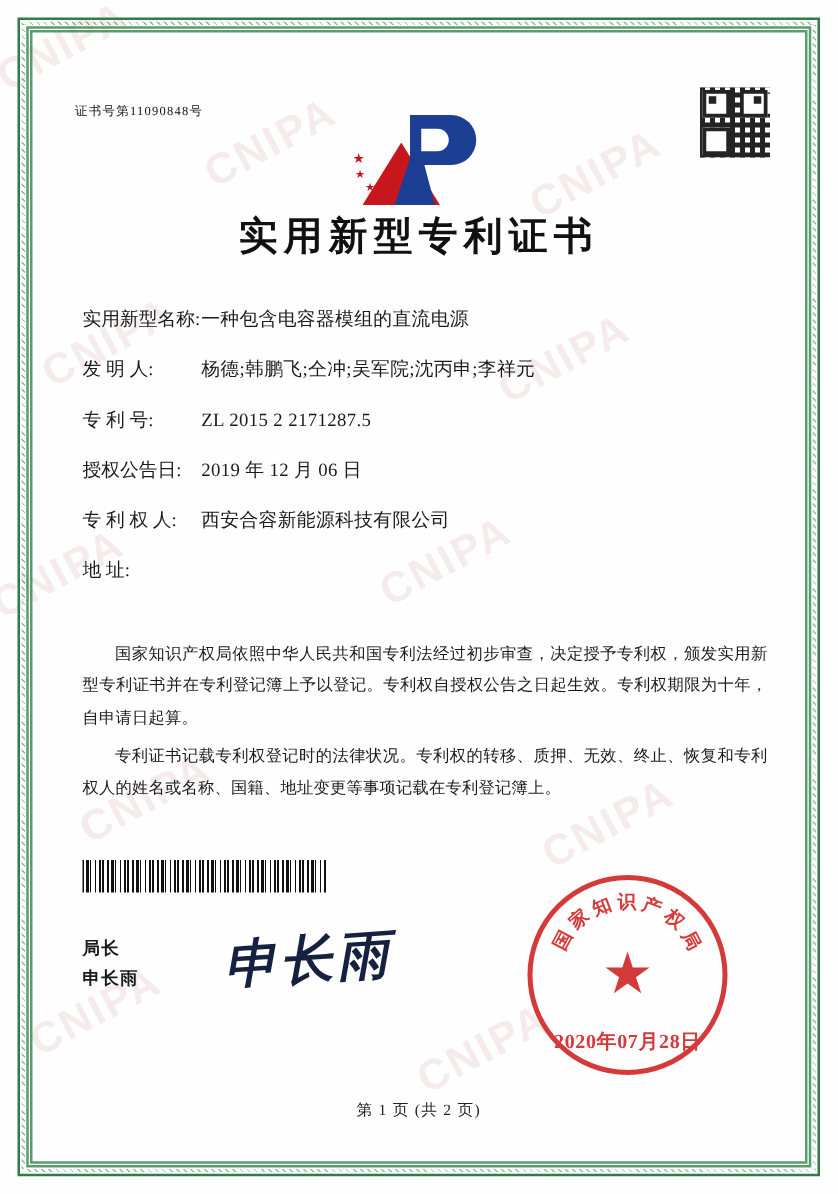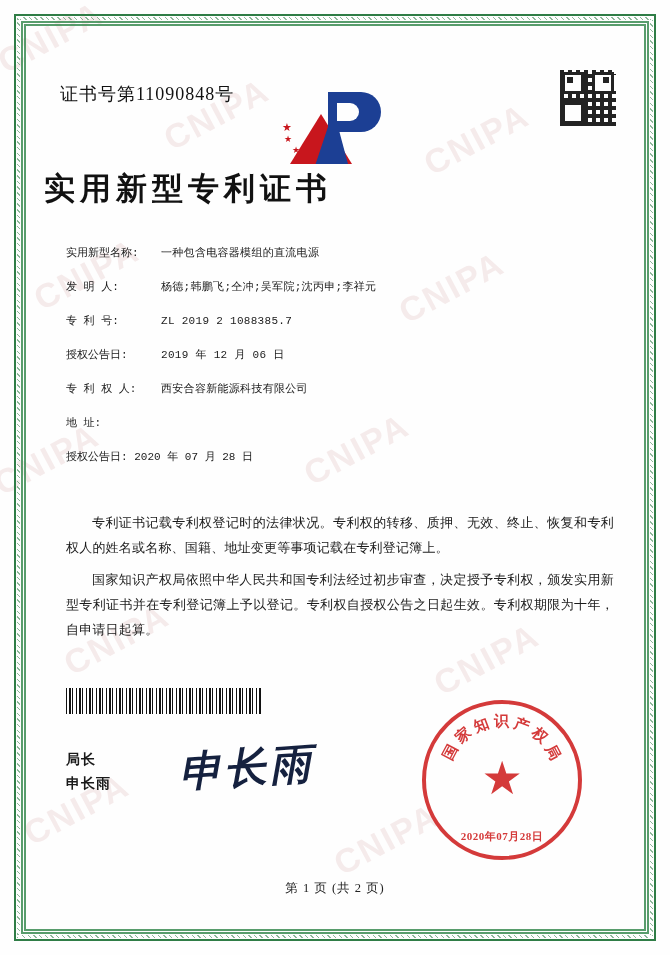--- a/index.html
+++ b/index.html
@@ -83,21 +83,21 @@
   .content {
     position: absolute;
     top: 40px; left: 44px; right: 44px; bottom: 40px;
   }
 
   
   .cert-no {
     position: absolute;
     top: 42px;
     left: 16px;
-    font-size: 18px;
+    font-size: 10px;
     letter-spacing: 1px;
     color: #111;
     text-align: right;
   }
 
   
   .qr {
     position: absolute;
     top: 30px;
     right: 10px;
@@ -193,36 +193,36 @@
   }
   .s1 { left: 2px;  top: 30px; font-size: 11px; }
   .s2 { left: 4px;  top: 43px; font-size: 9px; }
   .s3 { left: 12px; top: 54px; font-size: 9px; }
   .s4 { left: 24px; top: 62px; font-size: 9px; }
 
   .title {
     position: absolute;
     top: 128px;
     width: 100%;
+    text-align: center;
     font-family: "DejaVu Serif", serif;
     font-weight: bold;
     font-size: 31px;
     letter-spacing: 5px;
     color: #111;
   }
 
   
   .fields {
     position: absolute;
     top: 205px;
     left: 22px;
     right: 10px;
-    font-size: 11px;
+    font-size: 15px;
     line-height: 1.55;
-    font-family: Liberation Mono, monospace;
   }
   .row {
     display: flex;
     margin-bottom: 17px;
     align-items: flex-start;
   }
   .row .label {
     width: 95px;
     flex: 0 0 95px;
     letter-spacing: 0px;
@@ -333,21 +333,21 @@
     font-family: "DejaVu Serif", serif;
     transform-origin: center center;
     white-space: nowrap;
   }
   .seal-date {
     position: absolute;
     bottom: 12px;
     left: 0;
     width: 100%;
     text-align: center;
-    font-size: 11px;
+    font-size: 16px;
     color: #cf2020;
     font-weight: bold;
     letter-spacing: 0.5px;
   }
 
   .footer {
     position: absolute;
     bottom: 18px;
     width: 100%;
     text-align: center;
@@ -409,49 +409,45 @@
         <div class="value">一种包含电容器模组的直流电源</div>
       </div>
 
       <div class="row">
         <div class="label spread">发 明 人:</div>
         <div class="value">杨德;韩鹏飞;仝冲;吴军院;沈丙申;李祥元</div>
       </div>
 
       <div class="row">
         <div class="label spread">专 利 号:</div>
-        <div class="value">ZL 2019 2 1088385.7</div>
+        <div class="value">ZL 2015 2 2171287.5</div>
       </div>
 
       <div class="row">
         <div class="label">授权公告日:</div>
         <div class="value">2019 年 12 月 06 日</div>
       </div>
 
       <div class="row">
         <div class="label spread">专 利 权 人:</div>
         <div class="value">西安合容新能源科技有限公司</div>
       </div>
 
       <div class="row">
         <div class="label spread">地 址:</div>
       </div>
 
       <div class="grant-row">
-        <div class="seg1">
-          <span>授权公告日:</span>
-          <span>2020 年 07 月 28 日</span>
-        </div>
       </div>
 
     </div>
 
     <div class="paragraphs">
+      <p>国家知识产权局依照中华人民共和国专利法经过初步审查，决定授予专利权，颁发实用新型专利证书并在专利登记簿上予以登记。专利权自授权公告之日起生效。专利权期限为十年，自申请日起算。</p>
       <p>专利证书记载专利权登记时的法律状况。专利权的转移、质押、无效、终止、恢复和专利权人的姓名或名称、国籍、地址变更等事项记载在专利登记簿上。</p>
-      <p>国家知识产权局依照中华人民共和国专利法经过初步审查，决定授予专利权，颁发实用新型专利证书并在专利登记簿上予以登记。专利权自授权公告之日起生效。专利权期限为十年，自申请日起算。</p>
     </div>
 
     <div class="barcode"></div>
 
     <div class="sig-block">
       <div>局长</div>
       <div>申长雨</div>
     </div>
 
     <div class="signature">申长雨</div>

